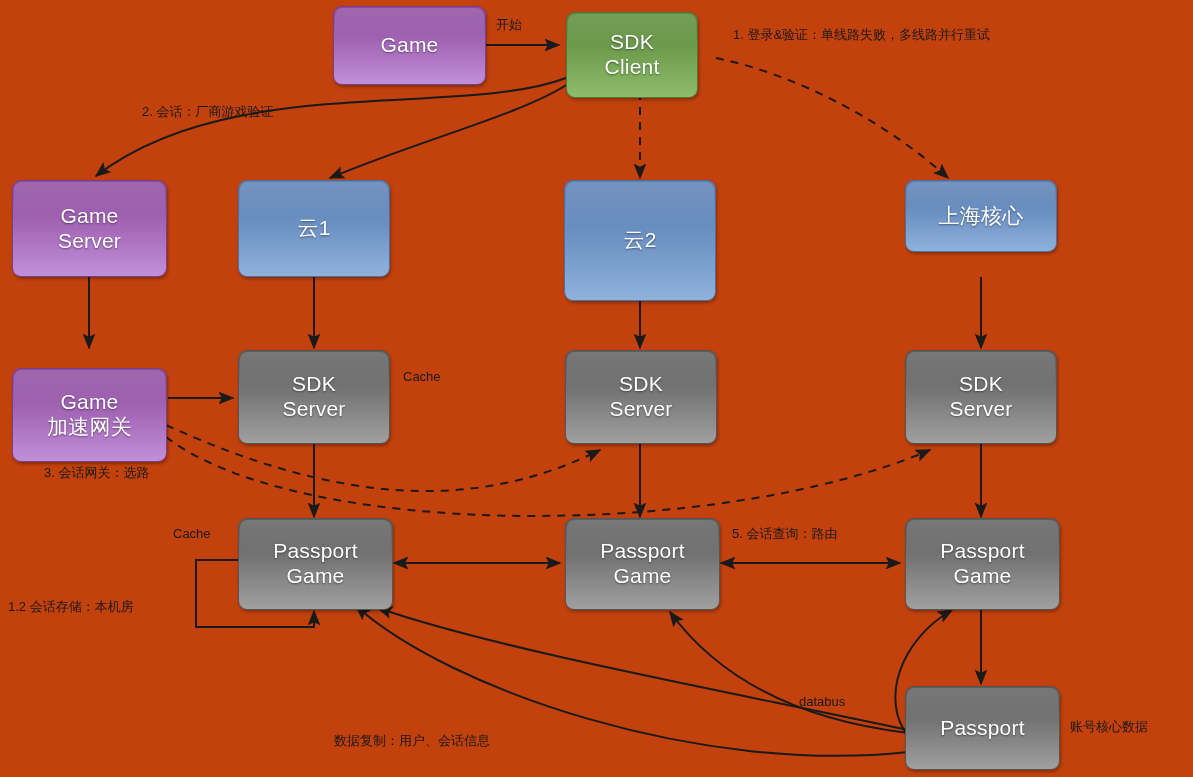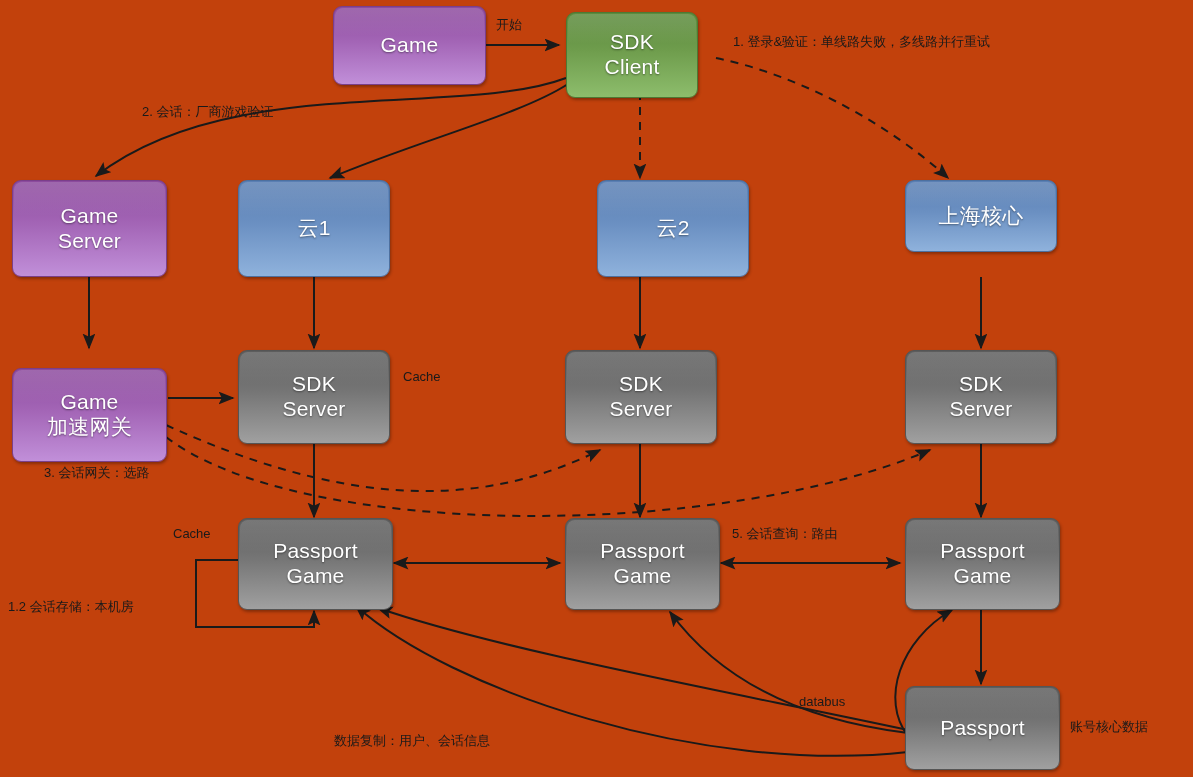--- a/index.html
+++ b/index.html
@@ -158,21 +158,21 @@
 
   <div class="node n-purple" style="left:12px; top:180px; width:155px; height:97px;">
     <span>Game
 Server</span>
   </div>
 
   <div class="node n-blue" style="left:238px; top:180px; width:152px; height:97px;">
     <span>云1</span>
   </div>
 
-  <div class="node n-blue" style="left:597px; top:180px; width:152px; height:97px;">
+  <div class="node n-blue" style="left:564px; top:180px; width:152px; height:121px;">
     <span>云2</span>
   </div>
 
   <div class="node n-blue" style="left:905px; top:180px; width:152px; height:72px;">
     <span>上海核心</span>
   </div>
 
   <div class="node n-purple" style="left:12px; top:368px; width:155px; height:94px;">
     <span>Game
 加速网关</span>
@@ -207,21 +207,21 @@
     <span>Passport
 Game</span>
   </div>
 
   <div class="node n-gray" style="left:905px; top:686px; width:155px; height:84px;">
     <span>Passport</span>
   </div>
 
   <div class="anno" style="left:496px; top:17px;">开始</div>
 
-  <div class="anno" style="left:733px; top:34px;text-align:right;">1. 登录&amp;验证：单线路失败，多线路并行重试</div>
+  <div class="anno" style="left:733px; top:27px;text-align:right;">1. 登录&amp;验证：单线路失败，多线路并行重试</div>
 
   <div class="anno" style="left:142px; top:104px;">2. 会话：厂商游戏验证</div>
 
   <div class="anno" style="left:403px; top:369px;">Cache</div>
 
   <div class="anno" style="left:12px; top:465px;margin-left:32px;">3. 会话网关：选路</div>
 
   <div class="anno" style="left:173px; top:526px;">Cache</div>
 
   <div class="anno" style="left:8px; top:599px;">1.2 会话存储：本机房</div>

